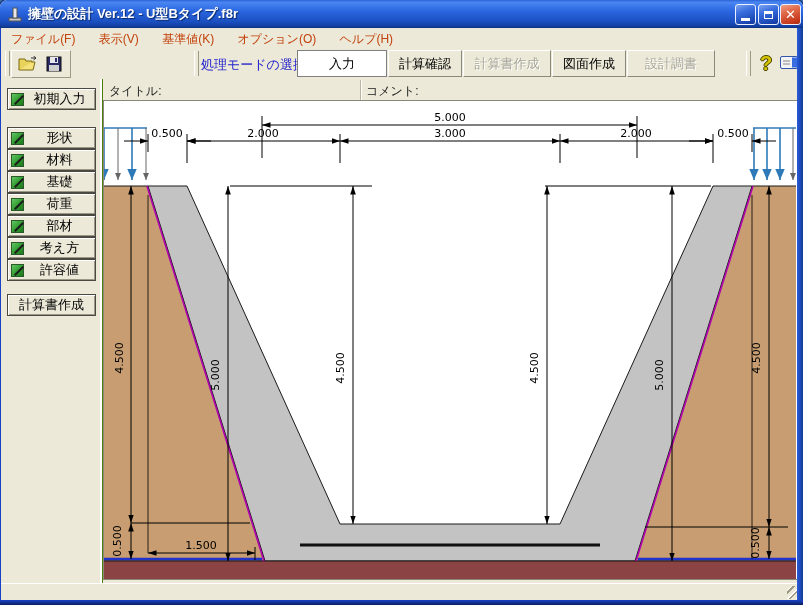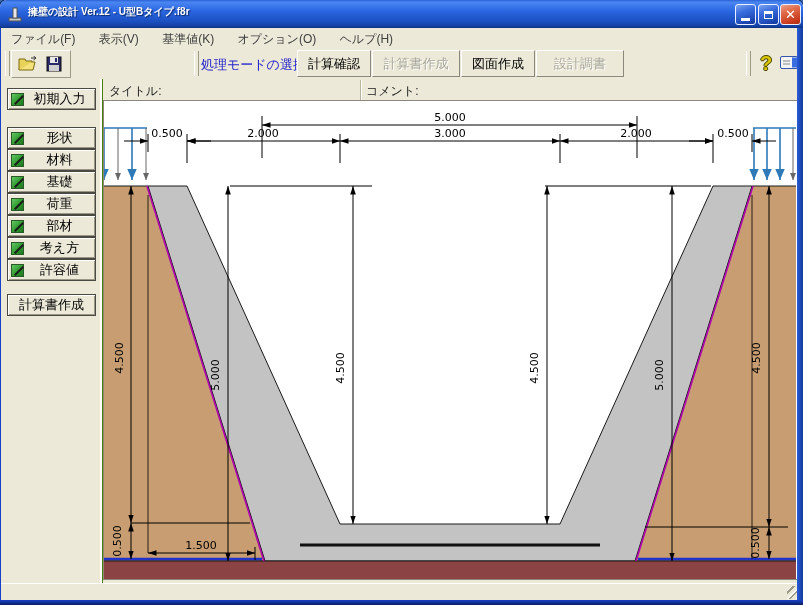--- a/index.html
+++ b/index.html
@@ -2,33 +2,33 @@
 <html><head>
 <meta charset="utf-8">
 <style>
   html,body{margin:0;padding:0;background:#3a6ea5;font-family:"Liberation Sans","DejaVu Sans",sans-serif;}
   .window{position:relative;width:803px;height:605px;background:#ece9d8;overflow:hidden;
           border-radius:7px 7px 0 0;box-shadow:0 0 0 1px #08246b;}
   
   .titlebar{position:absolute;left:0;top:0;width:803px;height:28px;
     background:linear-gradient(180deg,#2b63d6 0%,#4a86f2 8%,#2a66e0 40%,#1b4fc0 78%,#123c9a 96%,#0d2f7c 100%);}
   .titlebar .appicon{position:absolute;left:7px;top:6px;width:16px;height:16px;}
-  .titlebar .ttext{position:absolute;left:28px;top:5px;color:#fff;font-size:10px;font-weight:bold;
+  .titlebar .ttext{position:absolute;left:28px;top:5px;color:#fff;font-size:13px;font-weight:bold;
     text-shadow:1px 1px 1px #0a2a6a;white-space:nowrap;}
   .capbtn{position:absolute;top:4px;width:21px;height:21px;border-radius:3px;border:1px solid #eaf0ff;
     background:linear-gradient(160deg,#7fa4ee 0%,#3a6fe0 35%,#1c48b4 80%,#16389c 100%);
     box-sizing:border-box;display:flex;align-items:center;justify-content:center;}
   .capbtn.close{background:linear-gradient(160deg,#f0a088 0%,#e06a4a 35%,#c83a1e 80%,#a82c12 100%);}
   .capbtn .minglyph{width:9px;height:3px;background:#fff;margin-top:9px;}
   .capbtn .maxglyph{width:9px;height:8px;border:1px solid #fff;border-top:3px solid #fff;box-sizing:border-box;}
   .capbtn .xglyph{color:#fff;font-size:13px;font-weight:bold;line-height:1;}
   
   .menubar{position:absolute;left:1px;top:28px;width:801px;height:20px;background:#ece9d8;
     border-bottom:1px solid #d8d4c0;font-size:12px;}
-  .menubar .mitem{display:inline-block;padding:3px 10px 2px 10px;color:#404040;cursor:default;}
+  .menubar .mitem{display:inline-block;padding:3px 10px 2px 10px;color:#c2410c;cursor:default;}
   
   .toolbar{position:absolute;left:1px;top:48px;width:801px;height:31px;background:#ece9d8;}
   .grip{position:absolute;top:3px;width:3px;height:25px;border-left:1px solid #fff;border-right:1px solid #9d9a86;}
   .toolgroup{position:absolute;top:2px;height:26px;border:1px solid #fff;border-right-color:#9d9a86;
     border-bottom-color:#9d9a86;background:#ece9d8;display:flex;align-items:center;padding:0 3px;}
   .tbtn{width:24px;height:22px;display:flex;align-items:center;justify-content:center;border:1px solid transparent;}
   .modelabel{position:absolute;left:200px;top:8px;color:#2222cc;font-size:13px;white-space:nowrap;}
   .modes{position:absolute;left:296px;top:2px;height:27px;display:flex;}
   .modebtn{height:27px;box-sizing:border-box;border:1px solid #8a887a;border-top-color:#fff;border-left-color:#fff;
     background:#ece9d8;font-size:13px;color:#000;display:flex;align-items:center;justify-content:center;
@@ -114,20 +114,21 @@
           <rect x="1" y="1" width="14" height="14" fill="#2a2a66" stroke="#111"></rect>
           <rect x="4" y="1" width="8" height="6" fill="#e8e8e8"></rect>
           <rect x="9" y="2" width="2" height="4" fill="#2a2a66"></rect>
           <rect x="3" y="9" width="10" height="6" fill="#cfcfcf"></rect>
         </svg>
       </div>
     </div>
     <div class="grip" style="left:193px"></div>
     <span class="modelabel">処理モードの選択</span>
     <div class="modes">
+      <div class="modebtn active" style="width:90px">入力</div>
       <div class="modebtn" style="width:74px">計算確認</div>
       <div class="modebtn disabled" style="width:88px">計算書作成</div>
       <div class="modebtn" style="width:74px">図面作成</div>
       <div class="modebtn disabled" style="width:88px">設計調書</div>
     </div>
     <div class="grip" style="left:745px"></div>
     <div class="helpq">?</div>
     <svg class="exiticon" viewBox="0 0 18 13">
       <rect x="0.5" y="0.5" width="17" height="12" rx="1.5" fill="#f4f4f4" stroke="#3355aa"></rect>
       <rect x="12" y="1.5" width="5" height="10" fill="#3a6ee0"></rect>

